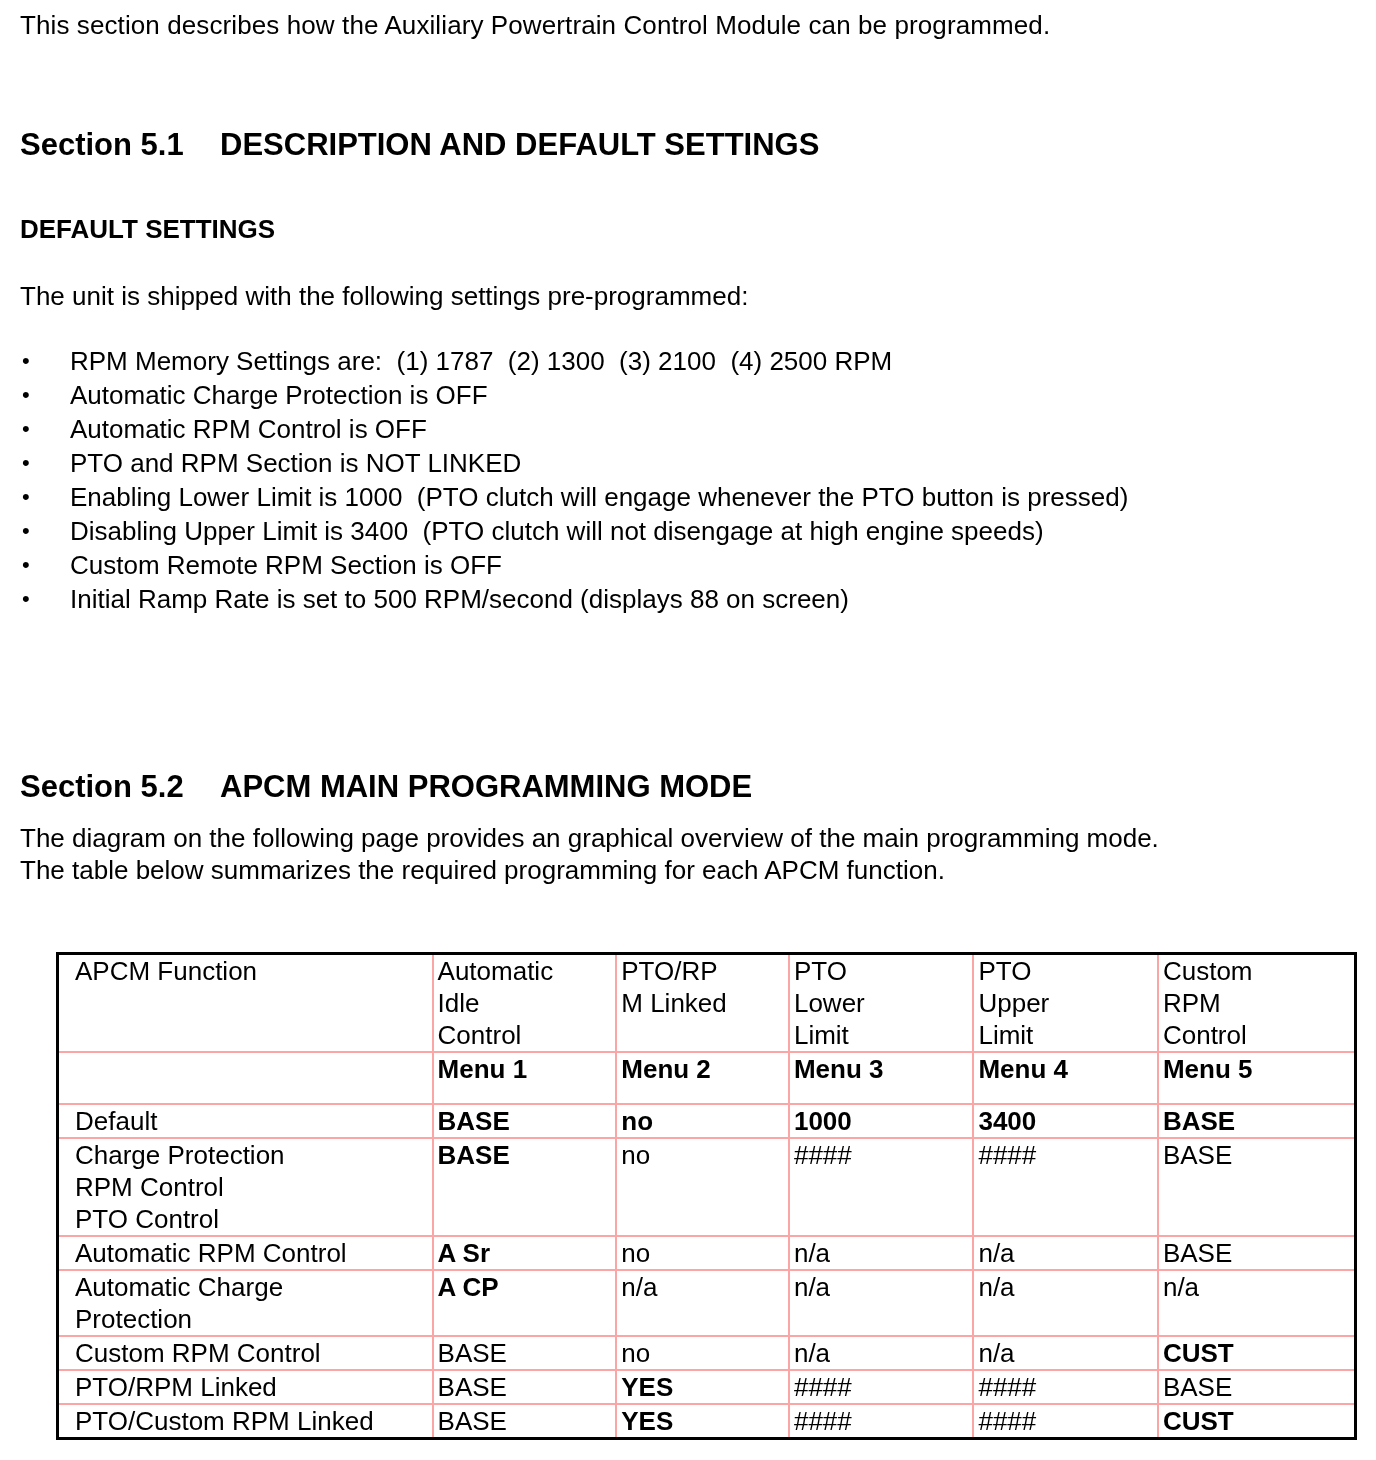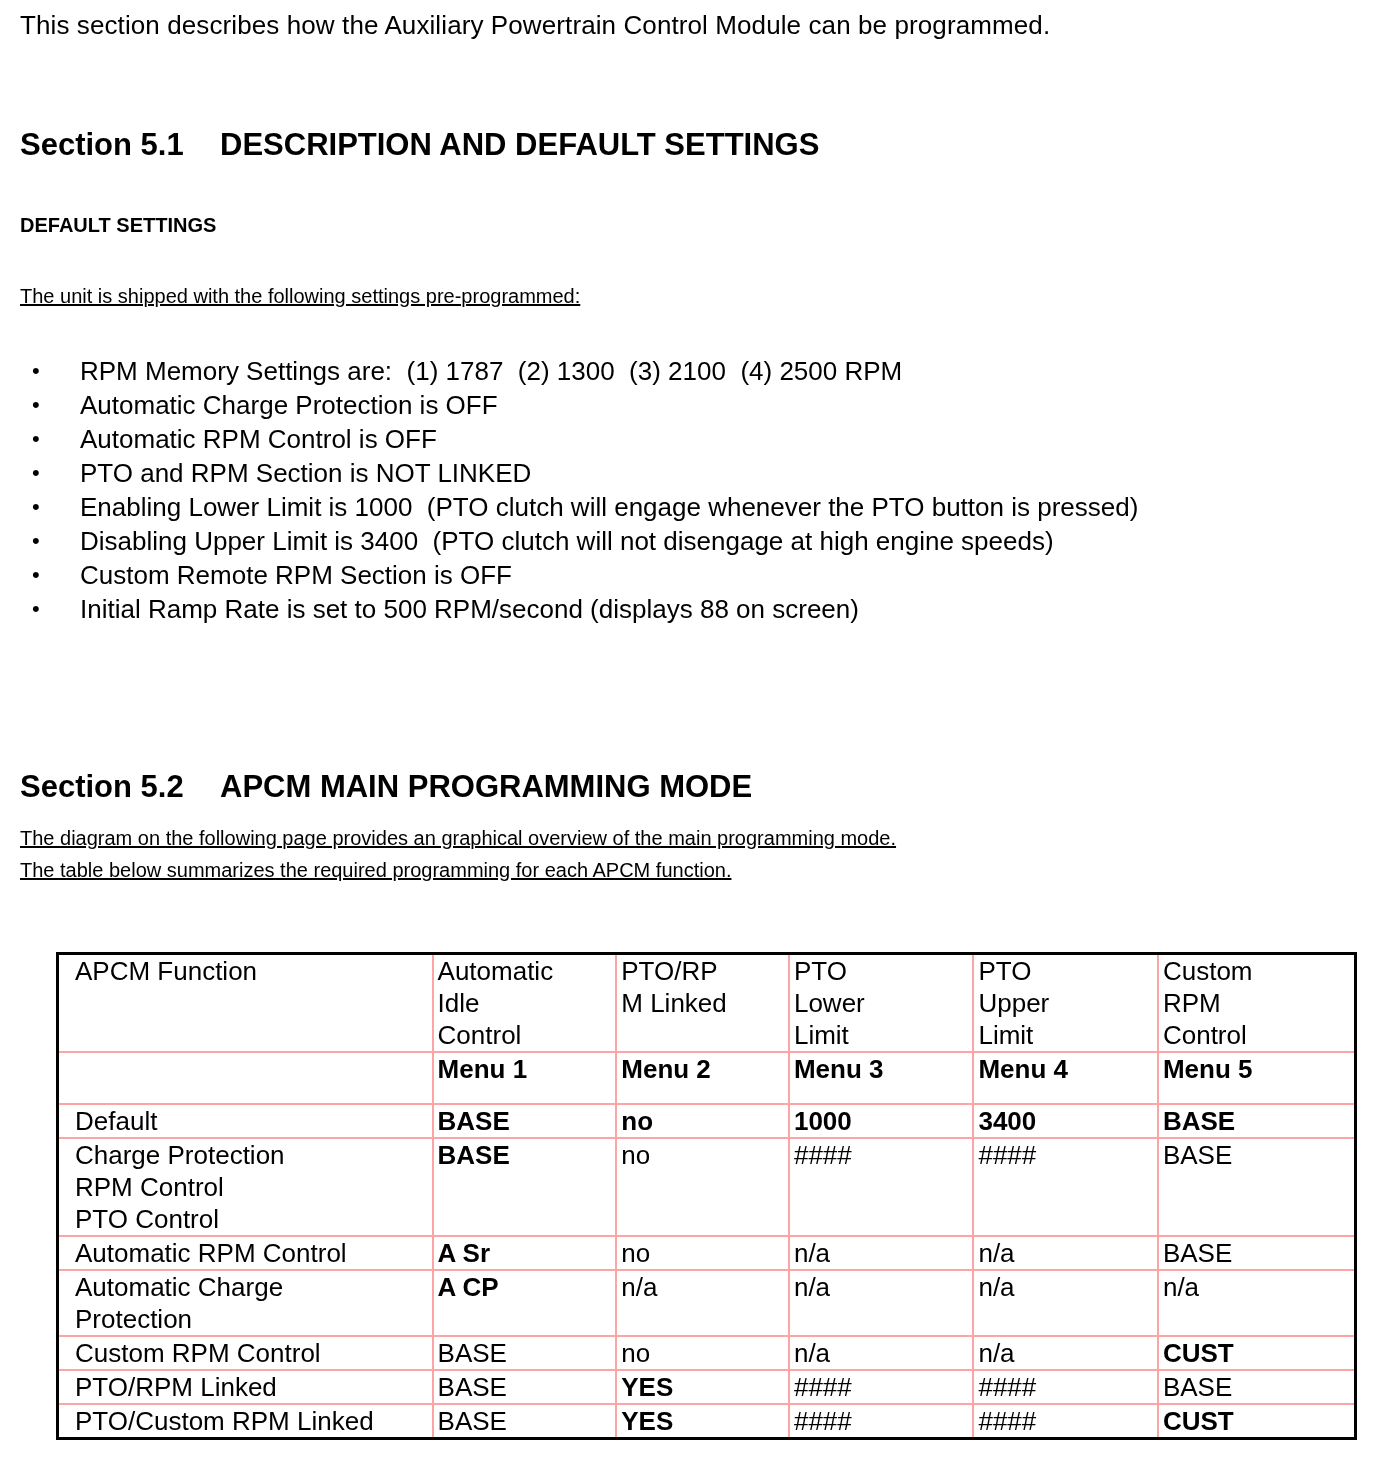--- a/index.html
+++ b/index.html
@@ -3,23 +3,23 @@
 <meta charset="utf-8">
 <style>
   html, body { margin: 0; padding: 0; background: #ffffff; }
   body {
     width: 1376px; height: 1460px; position: relative; overflow: hidden;
     font-family: "Liberation Sans", sans-serif; color: #000;
   }
   .intro { position: absolute; left: 20px; top: 10px; font-size: 26px; letter-spacing: 0.1px; }
   .h1 { position: absolute; left: 20px; font-size: 31px; font-weight: bold; margin-top: 17px; }
   .h1 .num { display: inline-block; width: 200px; }
-  .h2 { position: absolute; left: 20px; top: 214px; font-size: 20px; font-weight: bold; }
-  .para { position: absolute; left: 20px; font-size: 20px; line-height: 32px; text-decoration: underline; }
-  ul.bullets { position: absolute; left: 20px; top: 344px; margin: 10px; padding: 0; list-style: none; font-size: 26px; }
+  .h2 { position: absolute; left: 20px; top: 214px; font-size: 26px; font-weight: bold; }
+  .para { position: absolute; left: 20px; font-size: 26px; line-height: 32px; }
+  ul.bullets { position: absolute; left: 20px; top: 344px; margin: 0; padding: 0; list-style: none; font-size: 26px; }
   ul.bullets li { position: relative; height: 34px; line-height: 34px; padding-left: 50px; white-space: pre; }
   ul.bullets li::before { content: "\2022"; position: absolute; left: 2px; top: 0; font-size: 22px; }
   table.apcm {
     position: absolute; left: 56px; top: 952px; width: 1301px;
     border-collapse: collapse; font-size: 26px; border: 3px solid #000;
   }
   table.apcm td { border: 2px solid #fca5a5; padding: 0 8px 0 16px; vertical-align: top; line-height: 32px; }
   table.apcm td.c { text-align: left; padding: 0 4px; }
   table.apcm .b { font-weight: bold; }
   col.c0 { width: 376px; } col.c1 { width: 184px; } col.c2 { width: 173px; }

